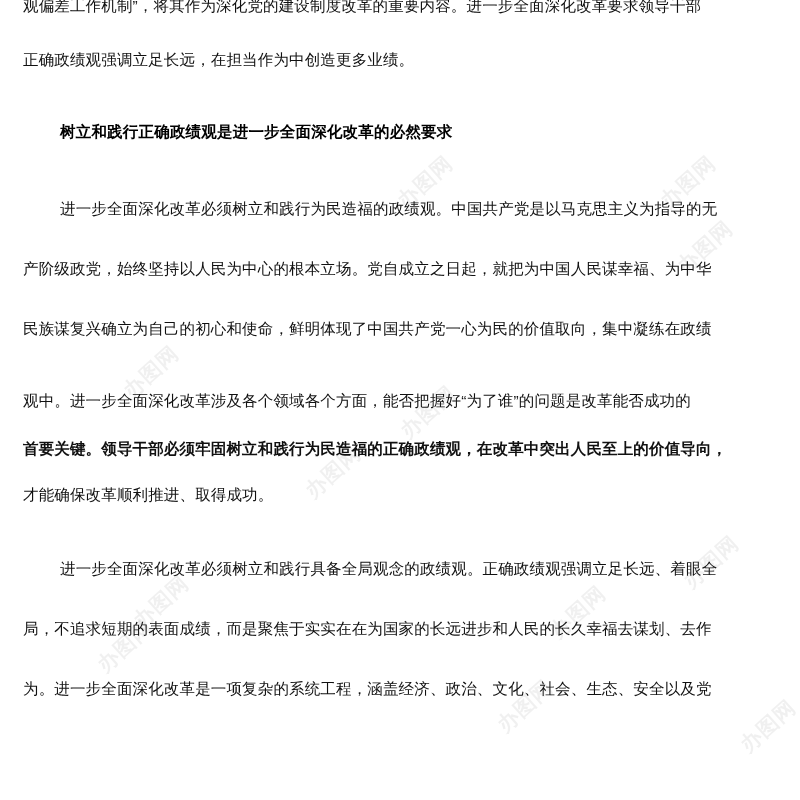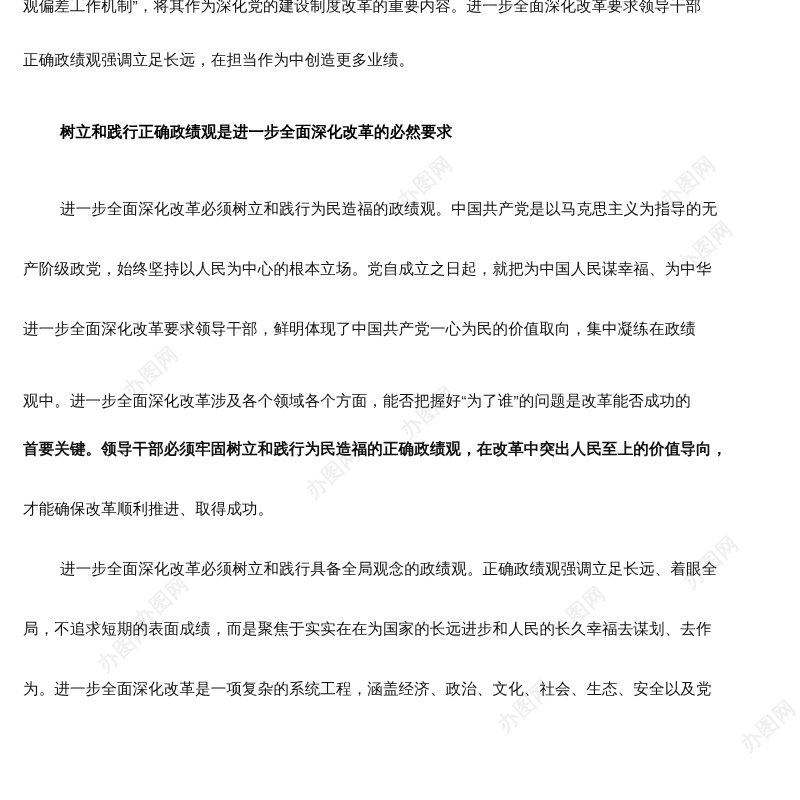--- a/index.html
+++ b/index.html
@@ -89,20 +89,20 @@
     <div class="watermark-mark" style="left: 492px; top: 692px; color: rgb(0, 0, 0); opacity: 0.055; transform: rotate(-42deg);">办图网</div>
     <div class="watermark-mark" style="left: 735px; top: 712px; color: rgb(0, 0, 0); opacity: 0.055; transform: rotate(-42deg);">办图网</div>
   </div>
 
 <div id="page">
     <div class="doc-line clipped" style="top: -9px;">观偏差工作机制”，将其作为深化党的建设制度改革的重要内容。进一步全面深化改革要求领导干部</div>
     <div class="doc-line" style="top: 45px;">正确政绩观强调立足长远，在担当作为中创造更多业绩。</div>
     <div class="doc-line indent heading" style="top: 117px;">树立和践行正确政绩观是进一步全面深化改革的必然要求</div>
     <div class="doc-line indent" style="top: 194px;">进一步全面深化改革必须树立和践行为民造福的政绩观。中国共产党是以马克思主义为指导的无</div>
     <div class="doc-line" style="top: 254px;">产阶级政党，始终坚持以人民为中心的根本立场。党自成立之日起，就把为中国人民谋幸福、为中华</div>
-    <div class="doc-line" style="top: 314px;">进一步全面深化改革要求领导干部，鲜明体现了中国共产党一心为民的价值取向，集中凝练在政绩</div>
+    <div class="doc-line" style="top: 314px;">民族谋复兴确立为自己的初心和使命，鲜明体现了中国共产党一心为民的价值取向，集中凝练在政绩</div>
     <div class="doc-line" style="top: 374px; margin-top: 12px;">观中。进一步全面深化改革涉及各个领域各个方面，能否把握好“为了谁”的问题是改革能否成功的</div>
     <div class="doc-line" style="top: 434px; font-weight: bold;">首要关键。领导干部必须牢固树立和践行为民造福的正确政绩观，在改革中突出人民至上的价值导向，</div>
-    <div class="doc-line" style="top: 494px;">才能确保改革顺利推进、取得成功。</div>
+    <div class="doc-line" style="top: 480px;">才能确保改革顺利推进、取得成功。</div>
     <div class="doc-line indent" style="top: 554px;">进一步全面深化改革必须树立和践行具备全局观念的政绩观。正确政绩观强调立足长远、着眼全</div>
     <div class="doc-line" style="top: 674px;">为。进一步全面深化改革是一项复杂的系统工程，涵盖经济、政治、文化、社会、生态、安全以及党</div>
     <div class="doc-line" style="top: 614px;">局，不追求短期的表面成绩，而是聚焦于实实在在为国家的长远进步和人民的长久幸福去谋划、去作</div>
   </div>
 
 </body></html>

